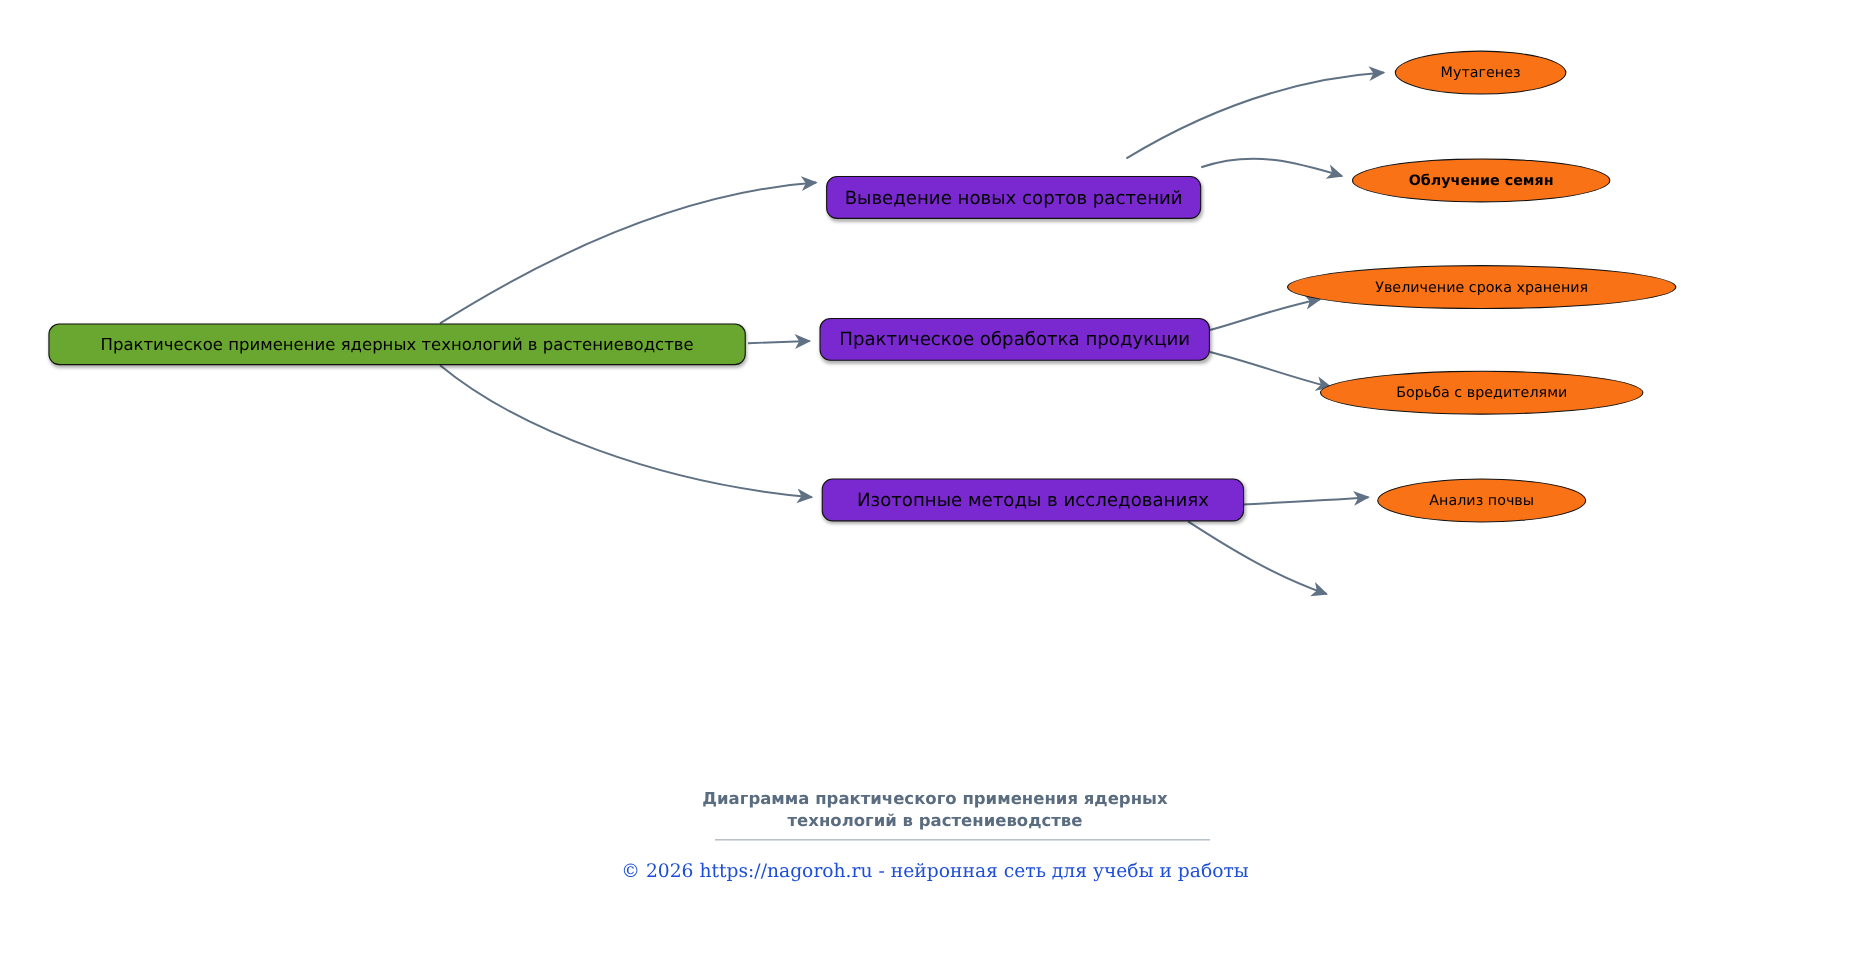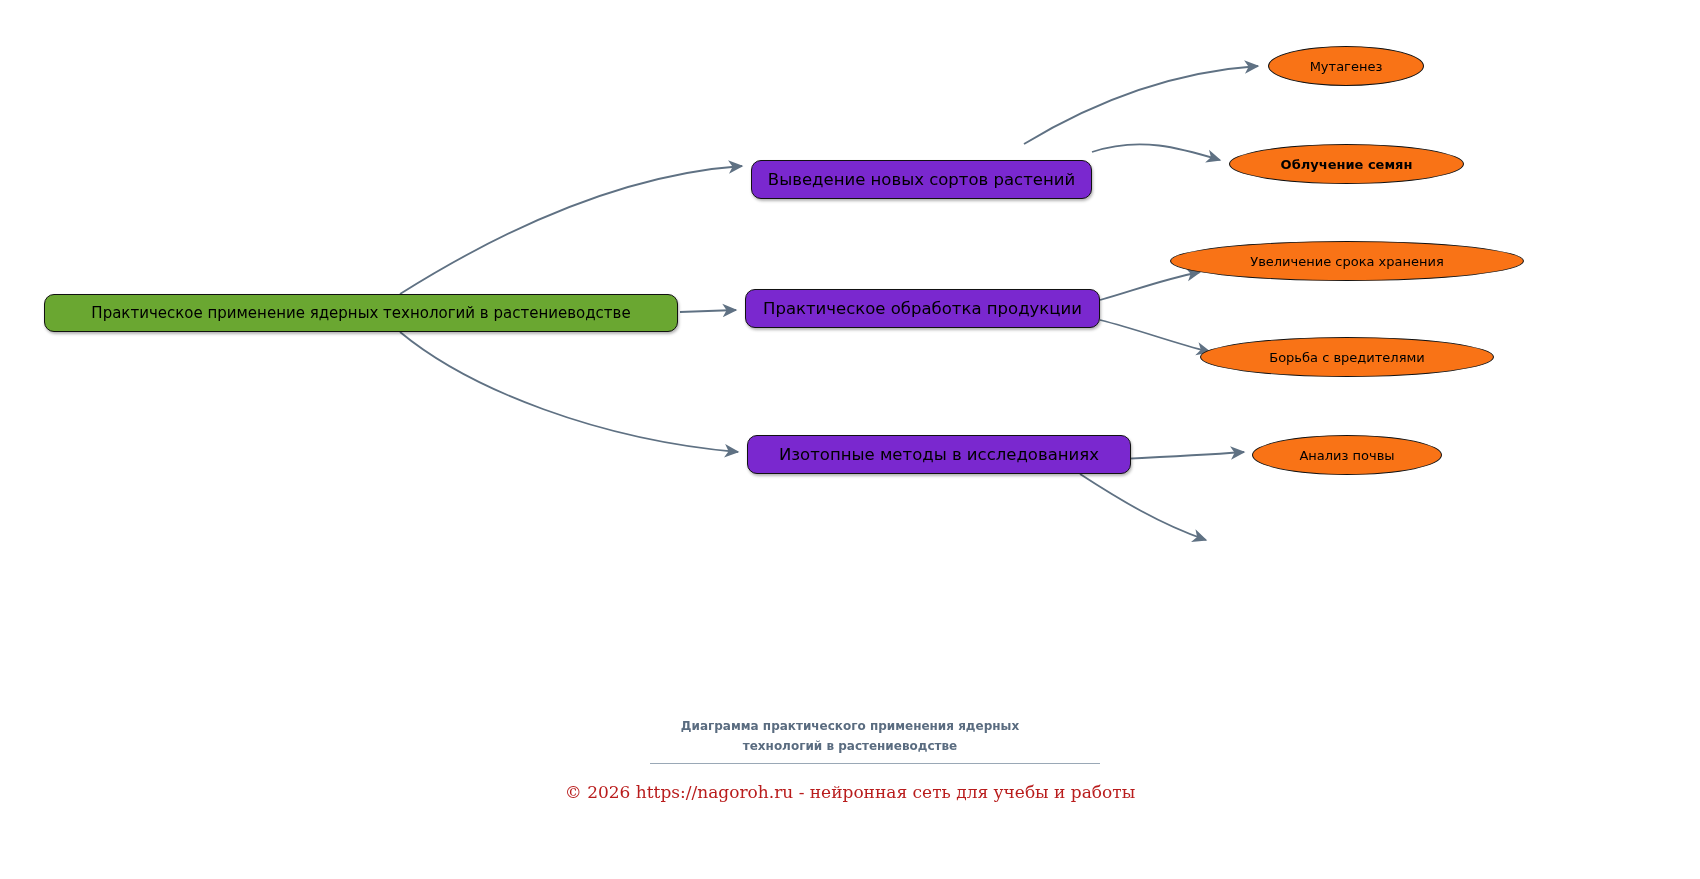--- a/index.html
+++ b/index.html
@@ -59,35 +59,35 @@
     color: #000000;
     font-size: 13px;
   }
   .caption {
     position: absolute;
     left: 0;
     width: 1700px;
     text-align: center;
     color: #5a6c80;
     font-weight: bold;
-    font-size: 12px;
+    font-size: 15px;
     line-height: 20px;
     white-space: pre-line;
   }
   .divider {
     position: absolute;
     height: 0;
     border-top: 1.3px solid #9aa8b6;
   }
   .footer {
     position: absolute;
     left: 0;
     width: 1700px;
     text-align: center;
-    color: #b91c1c;
+    color: #1d4ed8;
     font-size: 17px;
     font-family: "DejaVu Serif", serif;
   }
 </style>
 </head>
 <body>
 
 <div id="canvas">
 
   <svg class="edges" viewBox="0 0 1700 879">

